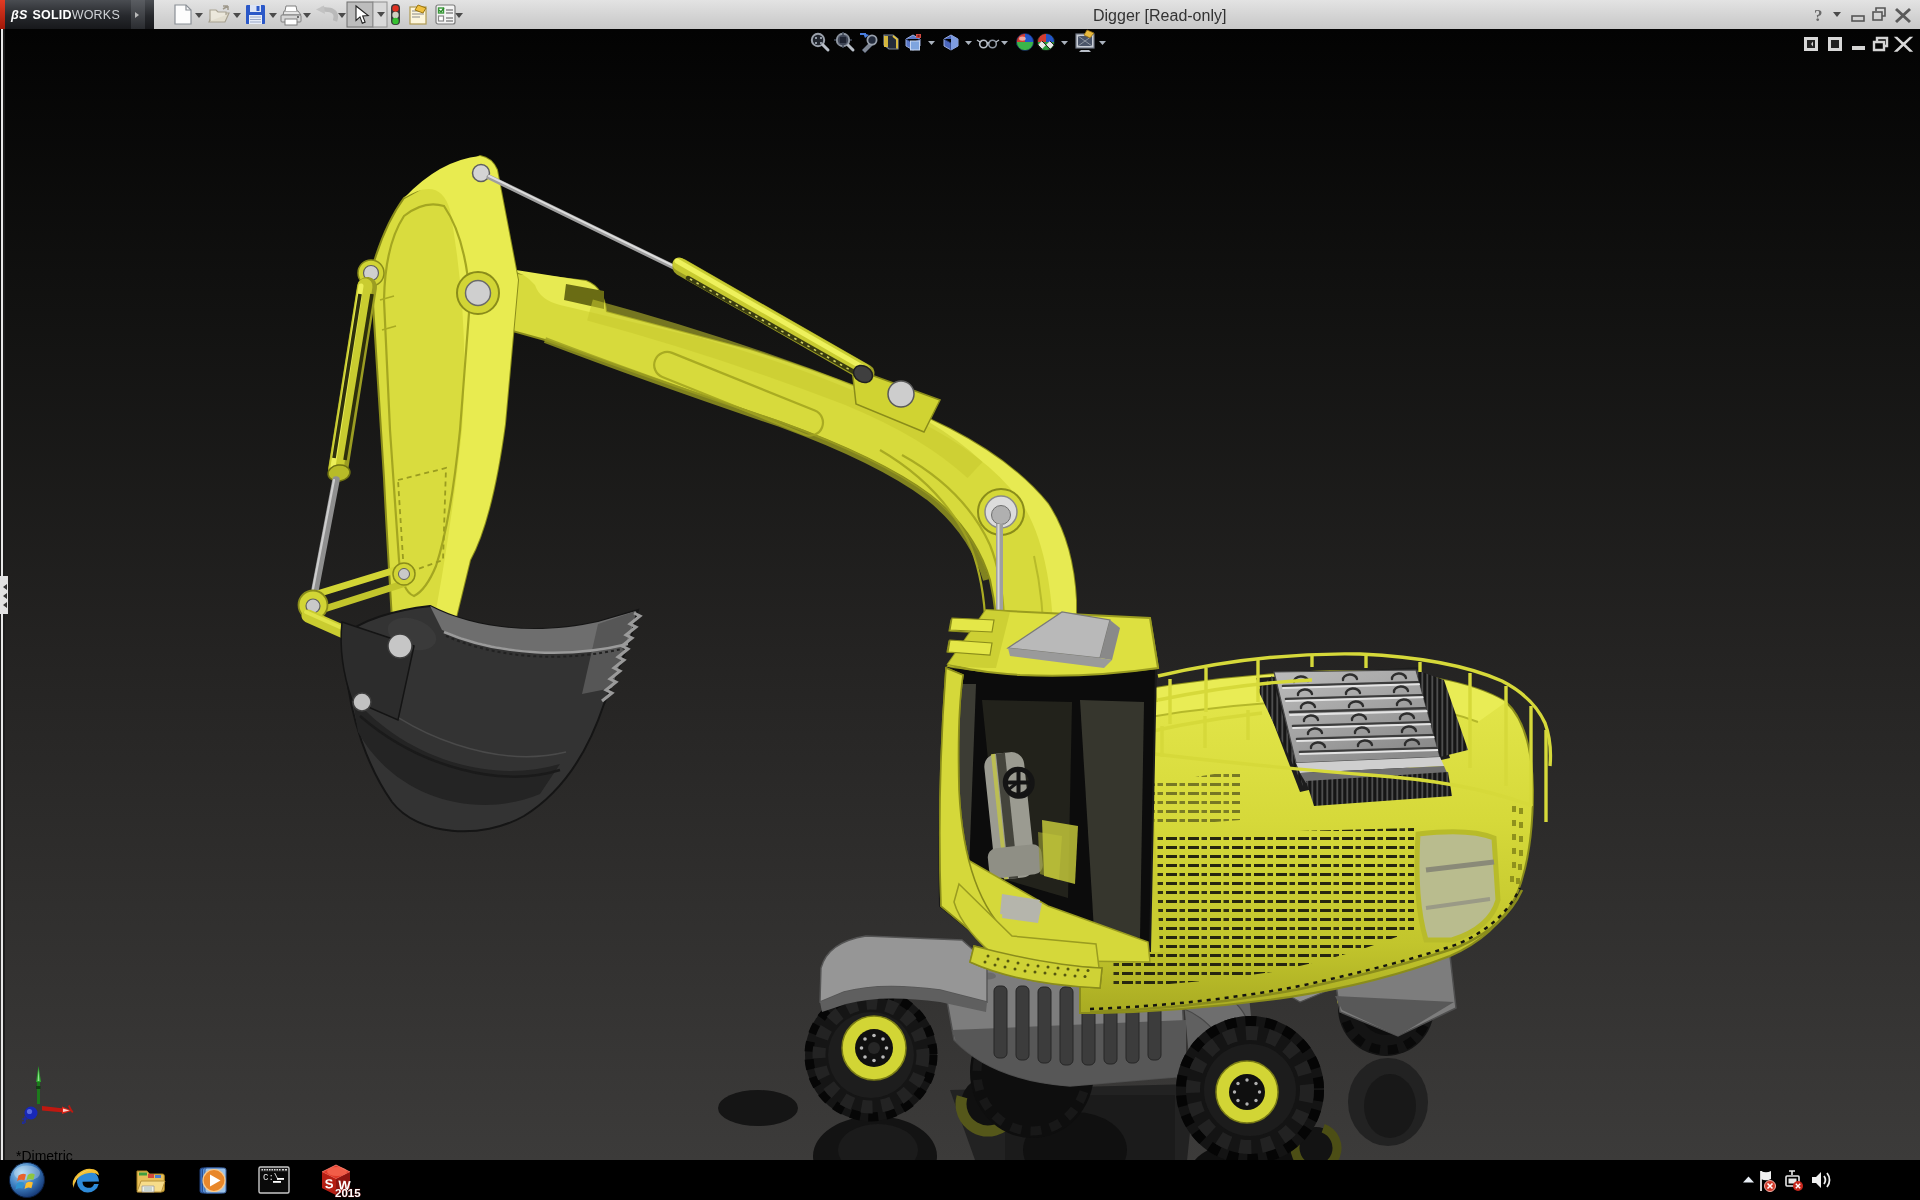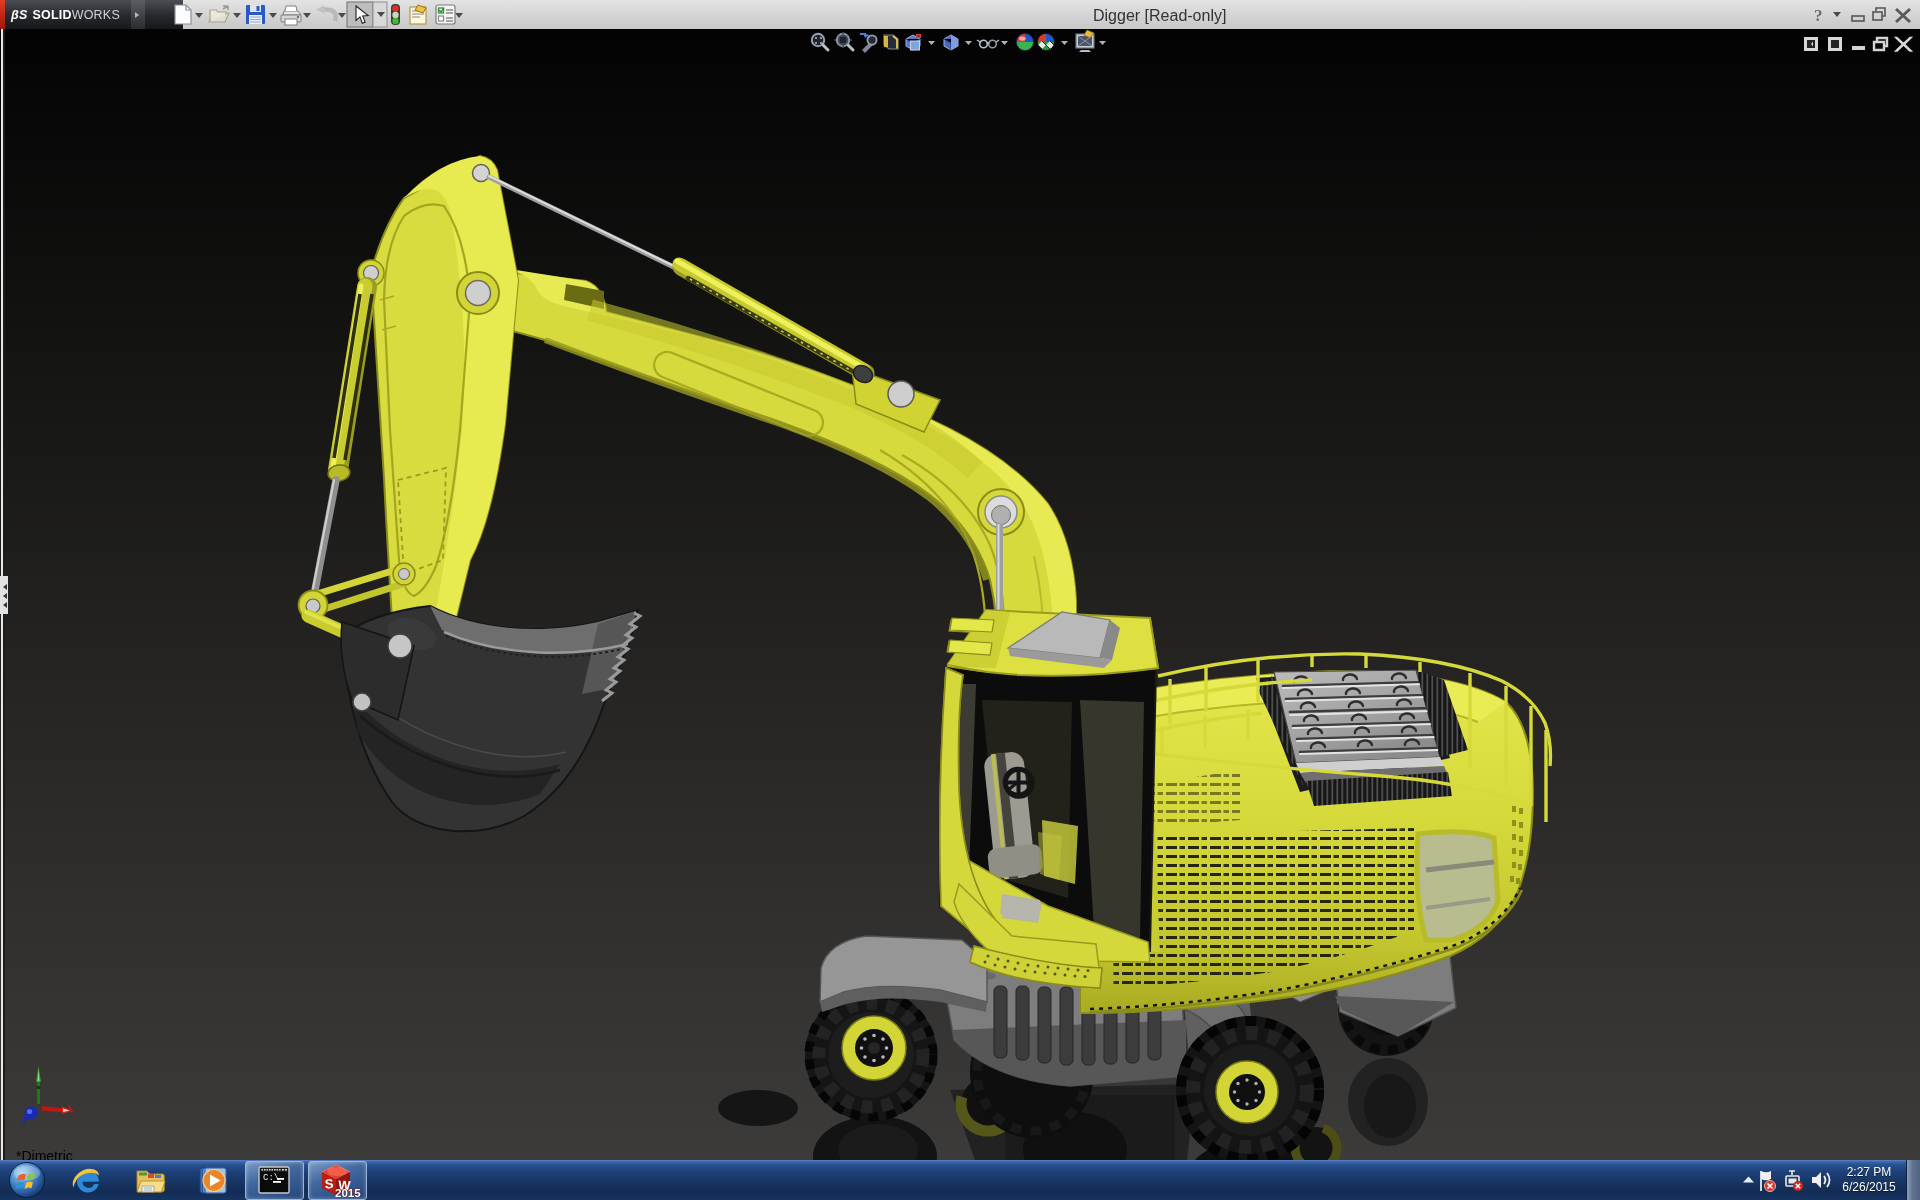--- a/index.html
+++ b/index.html
@@ -1,21 +1,21 @@
 <!DOCTYPE html>
 <html><head>
 <meta charset="utf-8">
 <style>
 html,body{margin:0;padding:0;width:1920px;height:1200px;overflow:hidden;background:#000;
 font-family:"Liberation Sans",sans-serif;}
 #stage{position:absolute;left:0;top:0;width:1920px;height:1200px;}
 #titlebar{position:absolute;left:0;top:0;width:1920px;height:29px;
 background:linear-gradient(#e3e3e3,#d2d2d2 60%,#c8c8c8);border-bottom:1px solid #8f8f8f;}
 #logo{position:absolute;left:0;top:0;width:154px;height:29px;
-background:linear-gradient(#4a4d52,#26282c 55%,#17181b);padding-left:29px;}
+background:linear-gradient(#4a4d52,#26282c 55%,#17181b);}
 #logo .red{position:absolute;left:0;top:0;width:5px;height:29px;background:linear-gradient(#e23b24,#a01808);}
 #logo .txt{position:absolute;left:11px;top:8px;color:#fff;font-size:12.5px;letter-spacing:.2px;}
 #logo .tds{font-style:italic;font-weight:bold;margin-right:5px;}
 #logo .w{color:#cfd2d6;font-weight:400;}
 #expand{position:absolute;left:131px;top:0;width:14px;height:29px;background:linear-gradient(#5a5d62,#2a2c30);}
 #expand:after{content:"";position:absolute;left:4px;top:11.5px;border-left:4.5px solid #b9b9b9;border-top:3.5px solid transparent;border-bottom:3.5px solid transparent;}
 #doctitle{position:absolute;left:1093px;top:7px;font-size:16px;color:#333;}
 #viewport{position:absolute;left:0;top:29px;width:1920px;height:1131px;}
 #taskbar{position:absolute;left:0;top:1160px;width:1920px;height:40px;
 background:linear-gradient(#5983c1 0%,#3a64a8 5%,#29508f 12%,#1d4078 30%,#16335f 62%,#122c55 80%,#16335f 100%);}
@@ -643,26 +643,20 @@
     <path d="M63,1108.5 L69.5,1110.6 L63,1112 Z" fill="#ffd0c8"></path>
     <path d="M68,1106 l1.5,-1 2,4 2,3 -1.5,1 -2.2,-3.4 z" fill="#c01810"></path>
 
     <circle cx="31" cy="1113" r="6.5" fill="#1828b8"></circle>
     <circle cx="29.5" cy="1111.5" r="2.6" fill="#5a6ae0"></circle>
     <path d="M28,1117 l-5,5 2,1.6 -3,0.4 0.6,-3 1.2,1 4,-5 z" fill="#1828b8"></path>
     <path d="M22,1119 h6 M25,1116 v7" stroke="#1828b8" stroke-width="1.2"></path>
   </g>
   <text x="16" y="1161" font-size="14" fill="#000">*Dimetric</text>
   </svg>
-  <div id="taskbar">
-    <div class="btn" style="left:245px;width:57px;"></div>
-    <div class="btn" style="left:308px;width:57px;"></div>
-    <div id="clock">2:27 PM<br>6/26/2015</div>
-    <div id="showdesk"></div>
-  </div>
   <svg id="tk-icons" style="top:1160px" width="1920" height="40" viewBox="0 0 1920 40">
     <defs>
       <radialGradient id="orb" cx=".35" cy=".3" r=".9">
         <stop offset="0" stop-color="#9fd4f5"></stop>
           <stop offset=".45" stop-color="#3e7fc1"></stop>
           <stop offset=".8" stop-color="#173b78"></stop>
           <stop offset="1" stop-color="#0d2550"></stop>
       </radialGradient>
     </defs>
 

